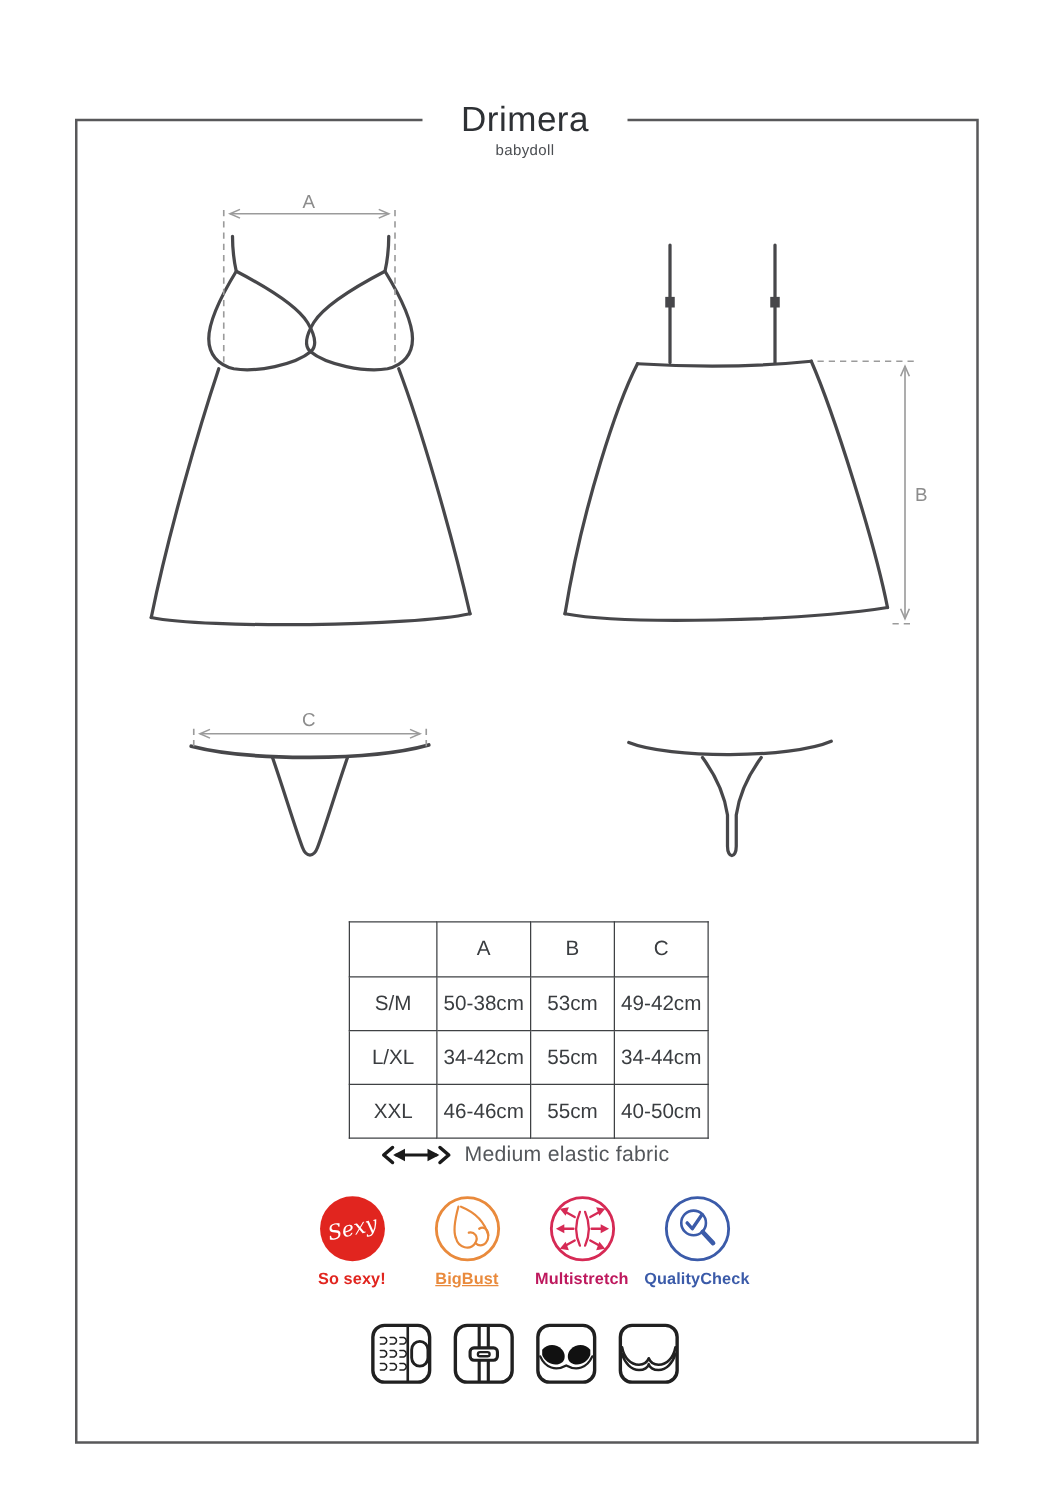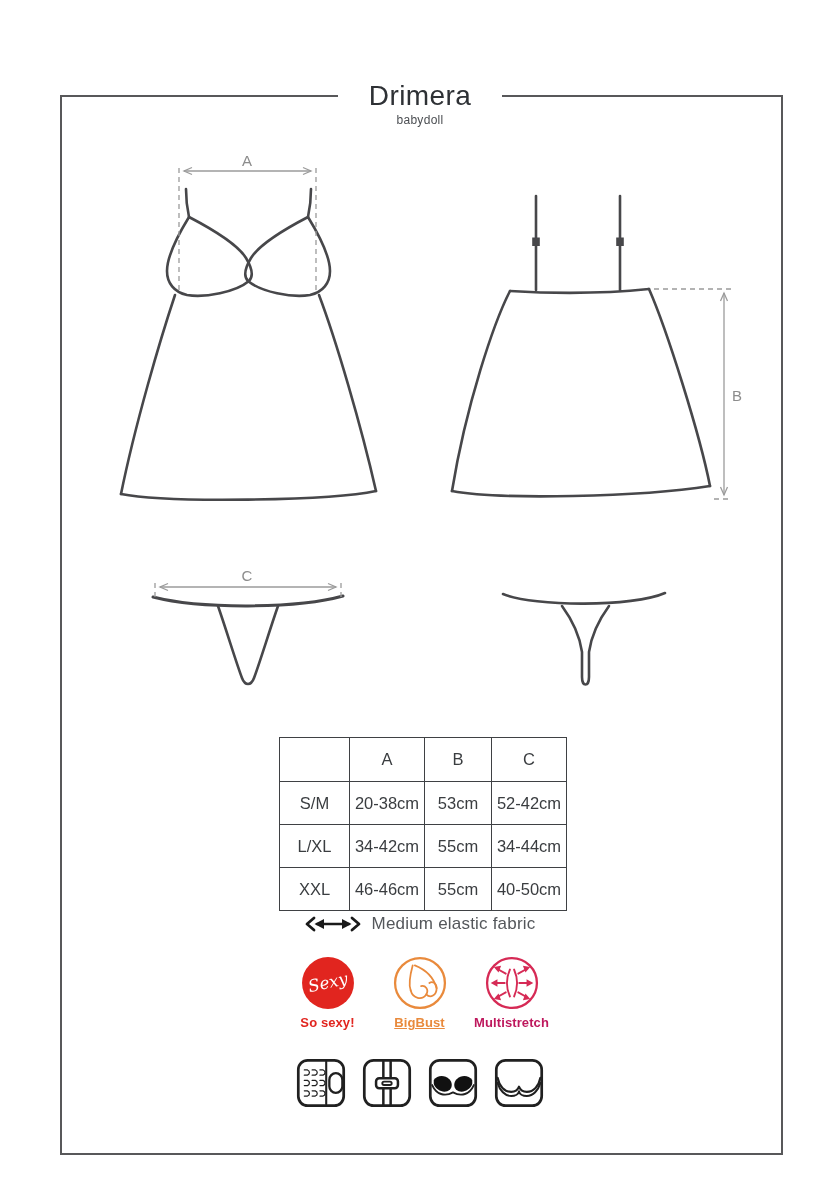--- a/index.html
+++ b/index.html
@@ -117,23 +117,23 @@
       </colgroup>
     <tbody>
         <tr style="height:44px">
       <th></th>
       <th>A</th>
       <th>B</th>
       <th>C</th>
     </tr>
     <tr>
       <td>S/M</td>
-      <td>20-38cm</td>
+      <td>50-38cm</td>
       <td>53cm</td>
-      <td>52-42cm</td>
+      <td>49-42cm</td>
     </tr>
     <tr>
       <td>L/XL</td>
       <td>34-42cm</td>
       <td>55cm</td>
       <td>34-44cm</td>
     </tr>
     <tr>
       <td>XXL</td>
       <td>46-46cm</td>
@@ -197,20 +197,31 @@
           <path d="M 15.5,9.5 L 8.5,10.5 L 13,16 Z"></path>
           <path d="M 12,22.5 L 5.5,26 L 12,29.5 Z"></path>
           <path d="M 13,36 L 8.5,41.5 L 15.5,42.5 Z"></path>
           <path d="M 36.5,9.5 L 43.5,10.5 L 39,16 Z"></path>
           <path d="M 40,22.5 L 46.5,26 L 40,29.5 Z"></path>
           <path d="M 39,36 L 43.5,41.5 L 36.5,42.5 Z"></path>
         </g>
       </svg>
       <div class="lbl">Multistretch</div>
     </div>
+    <div class="badge badge-blue">
+      <svg width="54" height="54" viewBox="0 0 52 52">
+        <g stroke="#3b5ba9" fill="none" stroke-linecap="round" stroke-linejoin="round">
+          <circle cx="26" cy="26" r="24" stroke-width="2.2"></circle>
+          <circle cx="23" cy="21.5" r="9.5" stroke-width="2"></circle>
+          <path d="M 30,28.5 L 38,37" stroke-width="3.6"></path>
+          <path d="M 18,21.5 L 22,26 L 29.5,15" stroke-width="2.6"></path>
+        </g>
+      </svg>
+      <div class="lbl">QualityCheck</div>
+    </div>
   </div>
 
   <div class="abs features">
     <svg width="50" height="50" viewBox="0 0 48 48">
       <g stroke="#202020" fill="none" stroke-linecap="round" stroke-linejoin="round">
         <rect x="2.2" y="2.2" width="43.6" height="43.6" rx="9" stroke-width="2.6"></rect>
         <path d="M 29,3.5 L 29,44.5" stroke-width="2"></path>
         <g stroke-width="1.2">
           <path d="M 7,4 L 7,44 M 13,4 L 13,44 M 14.5,4 L 14.5,44 M 20.5,4 L 20.5,44 M 22,4 L 22,44 M 28,4 L 28,48" opacity="0"></path>
           <path d="M 8,11.5 L 11,11.5 M 8,16.5 L 11,16.5 M 11,11.5 C 13.5,12.5 13.5,15.5 11,16.5"></path>

